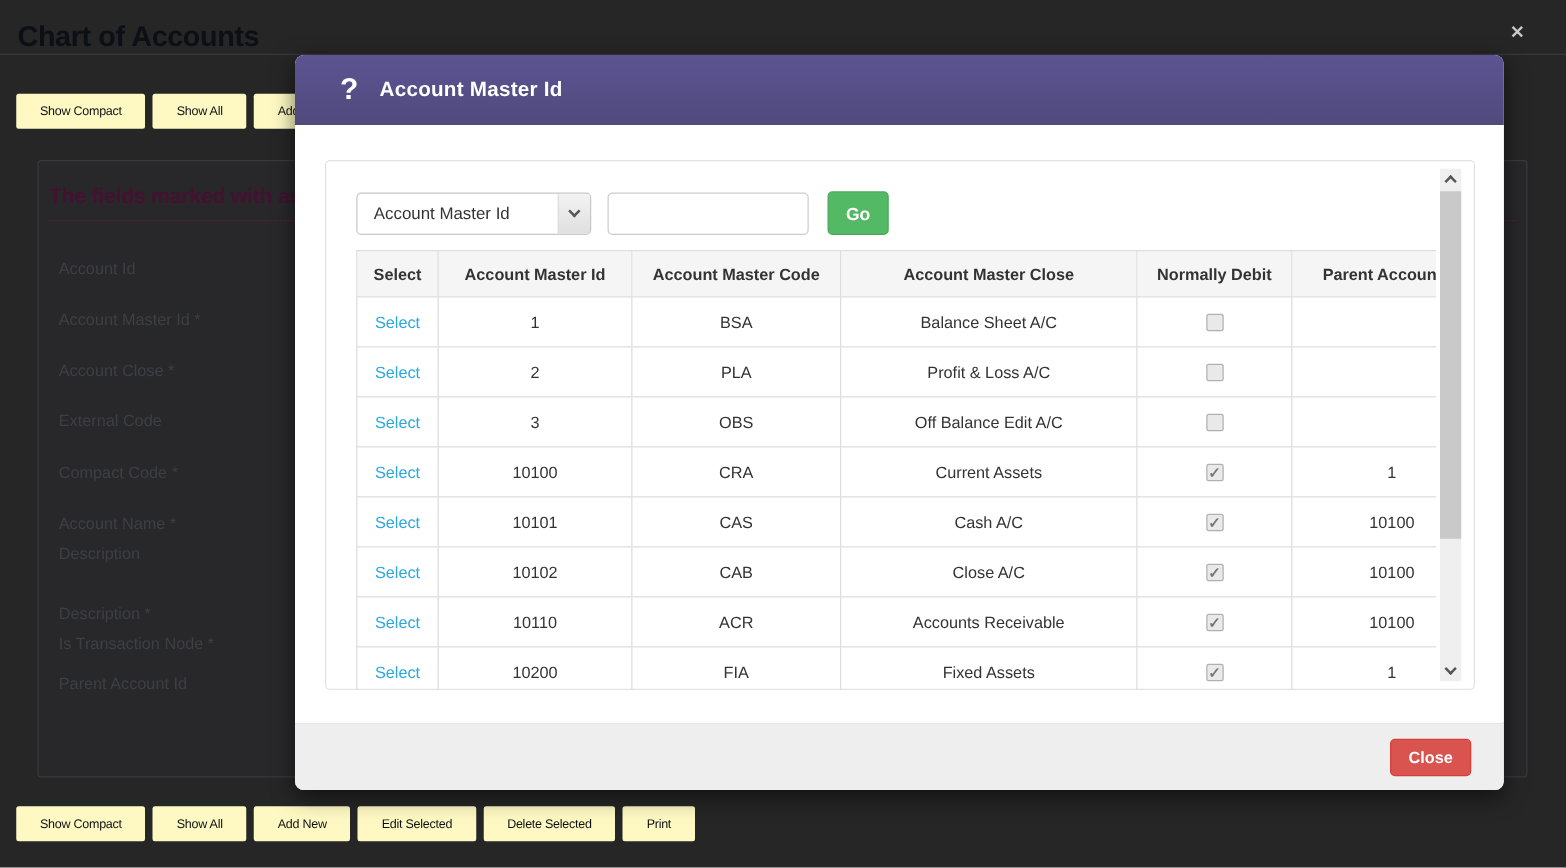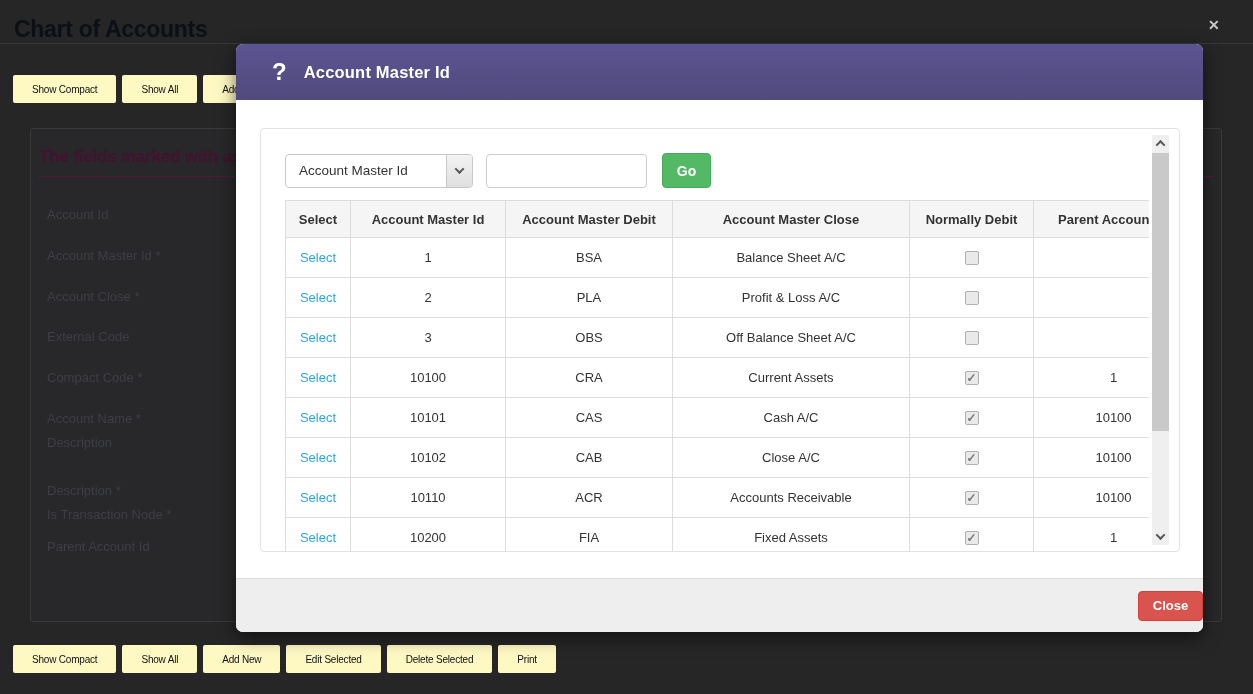--- a/index.html
+++ b/index.html
@@ -68,21 +68,21 @@
 
   
   .sb { position:absolute; right:10px; top:6px; bottom:6px; width:17px; background:#efefef; border-radius:1px; }
   .sb-arrow { position:absolute; left:0; width:17px; height:17px; display:flex; align-items:center;
               justify-content:center; cursor:pointer; }
   .sb-arrow.up { top:0; } .sb-arrow.down { bottom:0; }
   .sb-arrow .chev { border-color:#555; }
   .sb-thumb { position:absolute; left:0; top:18px; width:17px; height:278px; background:#c9c9c9; cursor:pointer; }
 
   .modal-footer { height:54px; background:#eeeeee; border-top:1px solid #dcdcdc; border-radius:0 0 7px 7px;
-                  display:flex; align-items:center; justify-content:flex-end; }
+                  display:flex; align-items:center; justify-content:flex-end; padding-right:26px; }
   .close-btn { width:65px; height:30px; background:#d9534f; border:1px solid #d43f3a; border-radius:4px;
                color:#fff; font-family:"Liberation Sans",sans-serif; font-size:13px; font-weight:bold; cursor:pointer; }
 </style>
 </head>
 <body>
 
 <div class="bg-page">
   <div class="bg-title">Chart of Accounts</div>
   <div class="bg-hr"></div>
 
@@ -148,21 +148,21 @@
               <col style="width:155px">
               <col style="width:167px">
             <col style="width:237px">
               <col style="width:124px">
               <col style="width:160px">
           </colgroup>
           <thead>
             <tr>
               <th>Select</th>
               <th>Account Master Id</th>
-              <th>Account Master Debit</th>
+              <th>Account Master Code</th>
               <th>Account Master Close</th>
               <th>Normally Debit</th>
               <th>Parent Account Id</th>
             </tr>
           </thead>
           <tbody>
             <tr>
               <td><a class="select-link">Select</a></td>
               <td>1</td>
               <td>BSA</td>
@@ -175,21 +175,21 @@
               <td>2</td>
               <td>PLA</td>
               <td>Profit &amp; Loss A/C</td>
               <td><span class="cb"></span></td>
               <td></td>
             </tr>
             <tr>
               <td><a class="select-link">Select</a></td>
               <td>3</td>
               <td>OBS</td>
-              <td>Off Balance Sheet A/C</td>
+              <td>Off Balance Edit A/C</td>
               <td><span class="cb"></span></td>
               <td></td>
             </tr>
             <tr>
               <td><a class="select-link">Select</a></td>
               <td>10100</td>
               <td>CRA</td>
               <td>Current Assets</td>
               <td><span class="cb checked"></span></td>
               <td>1</td>

